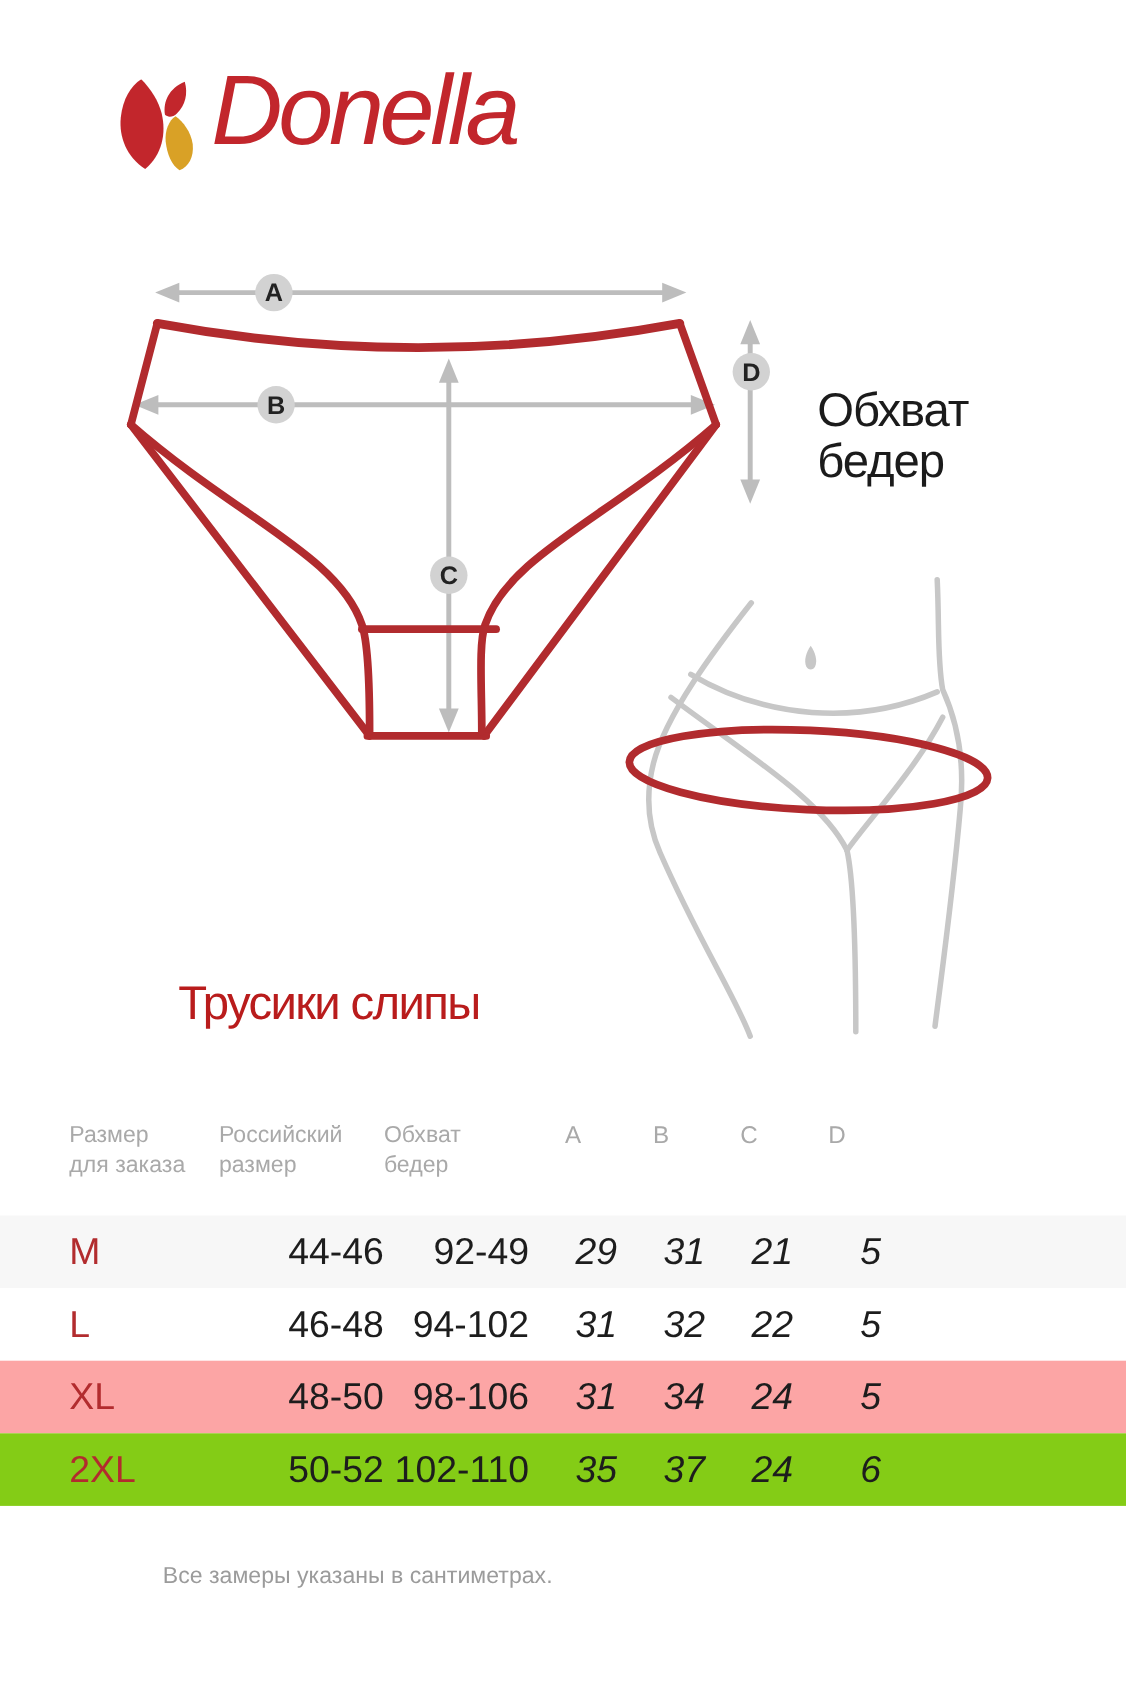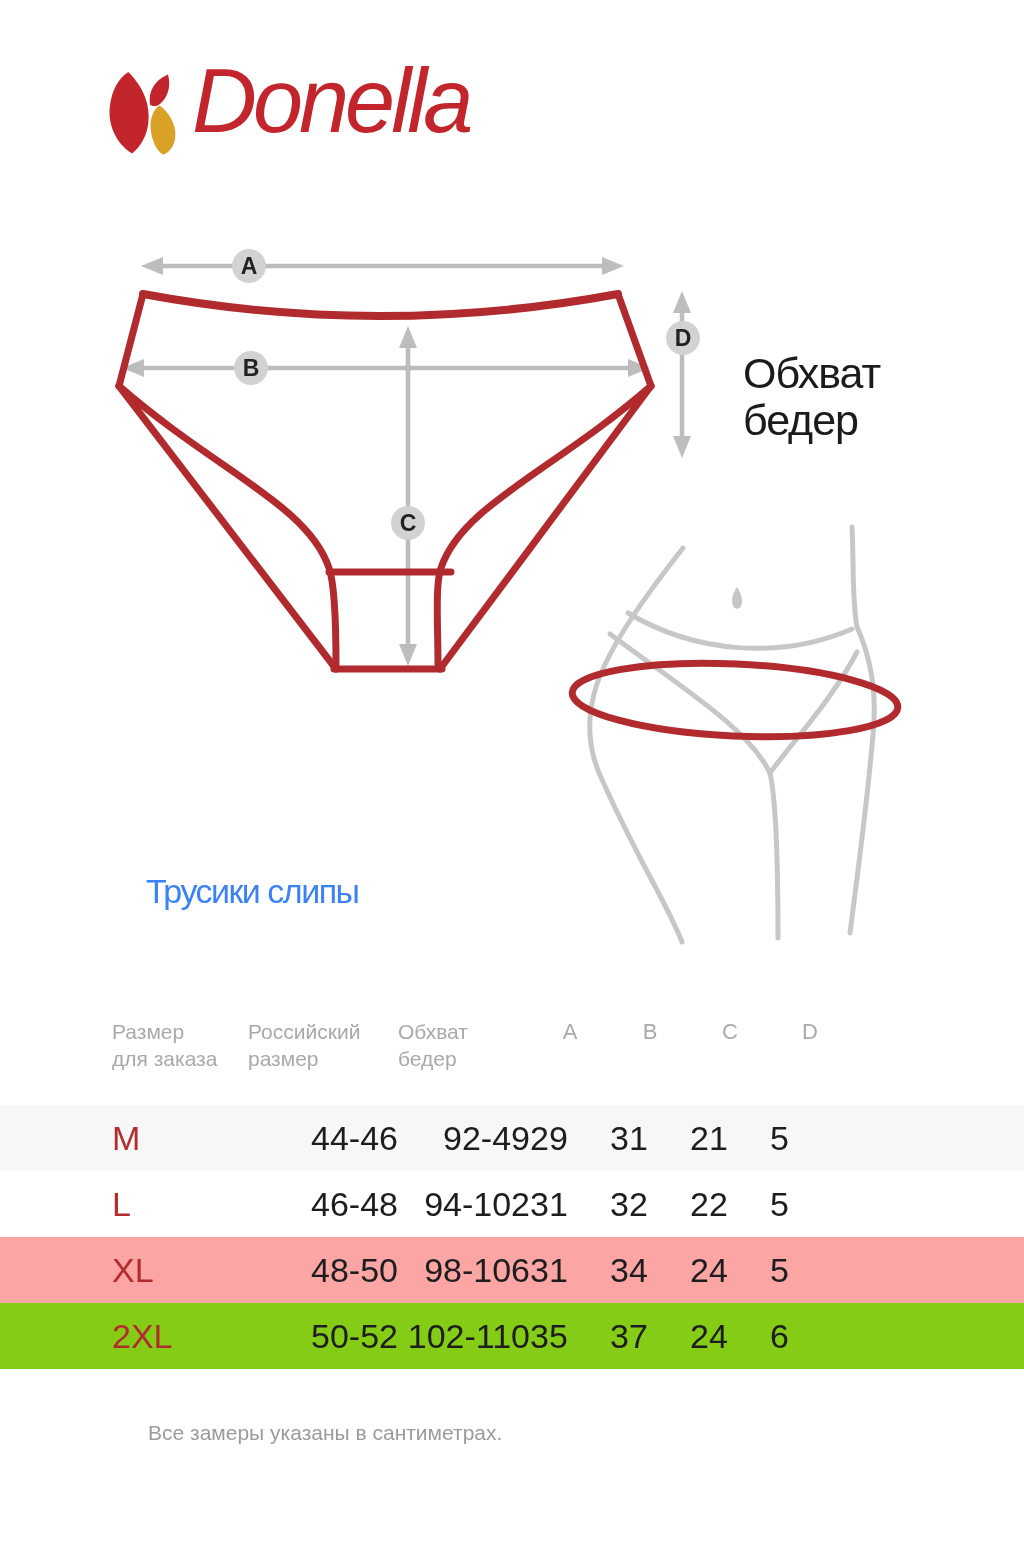--- a/index.html
+++ b/index.html
@@ -17,34 +17,34 @@
   }
   
   .diagram{position:absolute;left:0;top:0;}
   .circle-label{font-family:"Liberation Sans",sans-serif;font-size:23px;font-weight:600;fill:#222222;}
   
   .hip-note{position:absolute;left:743px;top:350px;width:260px;}
   .hip-note .t{font-size:43px;line-height:47px;letter-spacing:-1px;color:#1b1b1b;}
   .hip-note .s{font-size:24px;line-height:30px;color:#8f8f8f;margin-top:12px;white-space:pre;}
   
   .product-title{
-    position:absolute;left:146px;top:872px;margin:0;
-    font-size:34px;font-weight:normal;letter-spacing:-1.5px;color:#3b82f6;
+    position:absolute;left:146px;top:872px;margin:16px;
+    font-size:43px;font-weight:normal;letter-spacing:-1.5px;color:#b91c1c;
   }
   
   .tgrid{
-    position:absolute;left:0;width:1024px;box-sizing:border-box;padding-left:112px;
+    position:absolute;left:0;width:1024px;box-sizing:border-box;padding-left:63px;
     display:grid;grid-template-columns:136px 150px 132px 80px 80px 80px 80px;
   }
   .thead{top:1018px;color:#a9a9a9;font-size:21px;line-height:27px;}
   .thead .hc{text-align:left;}
   .thead .hl{text-align:center;font-size:22px;}
   .trow{height:66px;align-items:center;font-size:34px;color:#1d1d1d;}
   .trow .c{text-align:right;}
-  .trow .n{text-align:left;}
+  .trow .n{text-align:right;font-style:italic;}
   .trow .size{color:#b22c2e;text-align:left;}
   .r0{top:1105px;background:#f7f7f7;}
   .r1{top:1171px;background:#ffffff;}
   .r2{top:1237px;background:#fca5a5;}
   .r3{top:1303px;background:#84cc16;}
   
   .footnote{position:absolute;left:148px;top:1421px;margin:0;font-size:21px;color:#9b9b9b;}
 </style>
 </head>
 <body>

